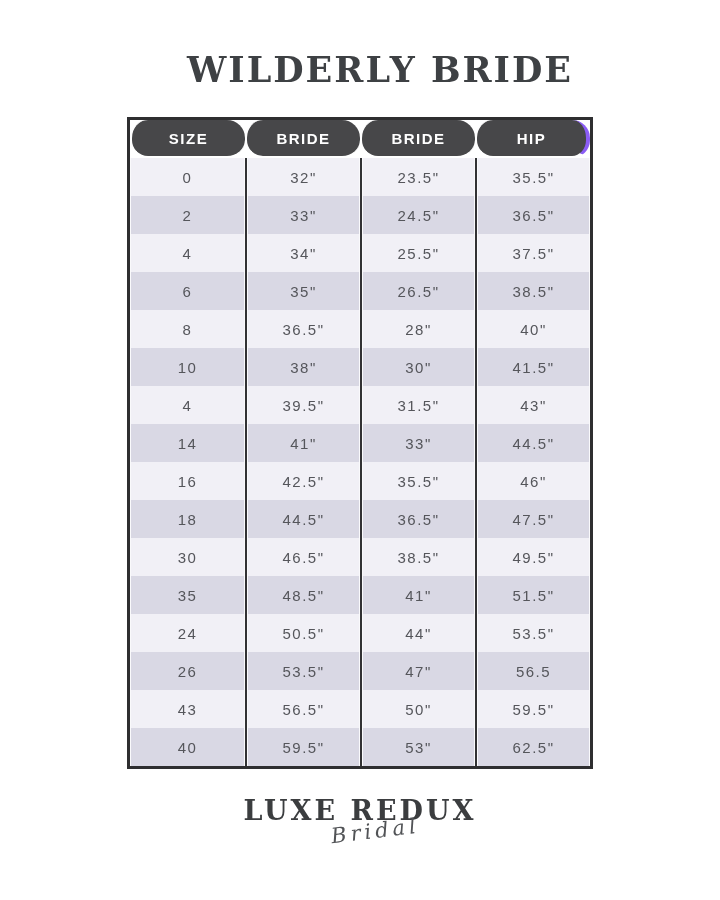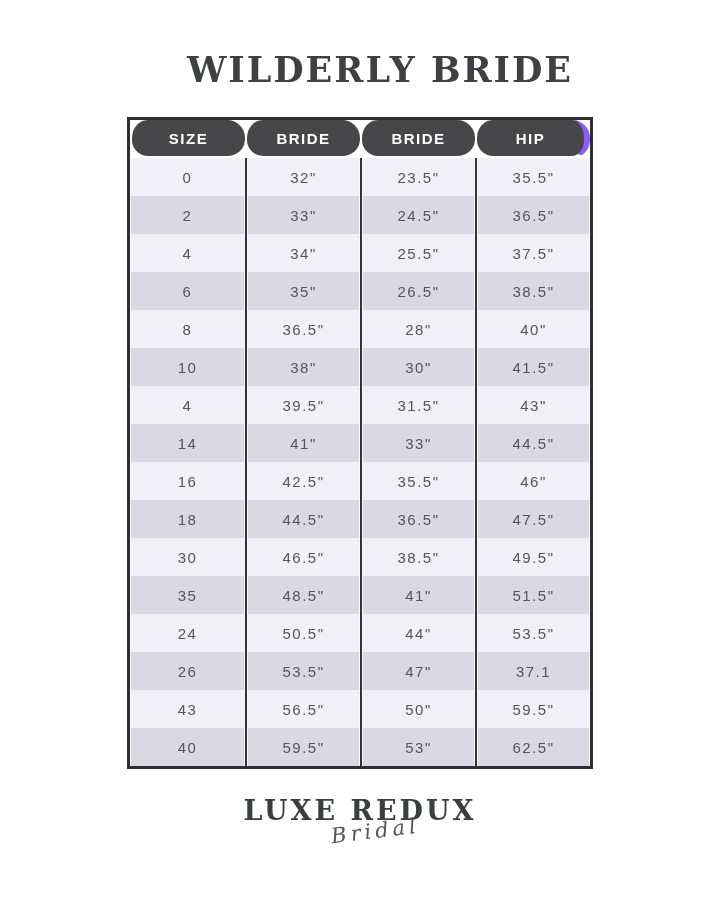--- a/index.html
+++ b/index.html
@@ -43,21 +43,21 @@
     font-size: 15px;
     font-weight: bold;
     letter-spacing: 1.5px;
     border-left: 2px solid #ffffff;
     border-bottom: 2px solid #ffffff;
     padding: 0;
     text-align: center;
     border-radius: 18px;
   }
   table.size-chart th:last-child {
-    border-right: 6px solid #8b5cf6;
+    border-right: 4px solid #8b5cf6;
     margin-top: 32px;
   }
   table.size-chart td {
     height: 38px;
     font-size: 15px;
     letter-spacing: 1.5px;
     color: #55565b;
     padding: 0;
     text-align: center;
     box-shadow: inset 1px 0 0 #fafafc, inset -1px 0 0 #fafafc;
@@ -188,21 +188,21 @@
         <tr>
           <td>24</td>
           <td>50.5"</td>
           <td>44"</td>
           <td>53.5"</td>
         </tr>
         <tr>
           <td>26</td>
           <td>53.5"</td>
           <td>47"</td>
-          <td>37.1</td>
+          <td>56.5</td>
         </tr>
         <tr>
           <td>43</td>
           <td>56.5"</td>
           <td>50"</td>
           <td>59.5"</td>
         </tr>
         <tr>
           <td>40</td>
           <td>59.5"</td>

